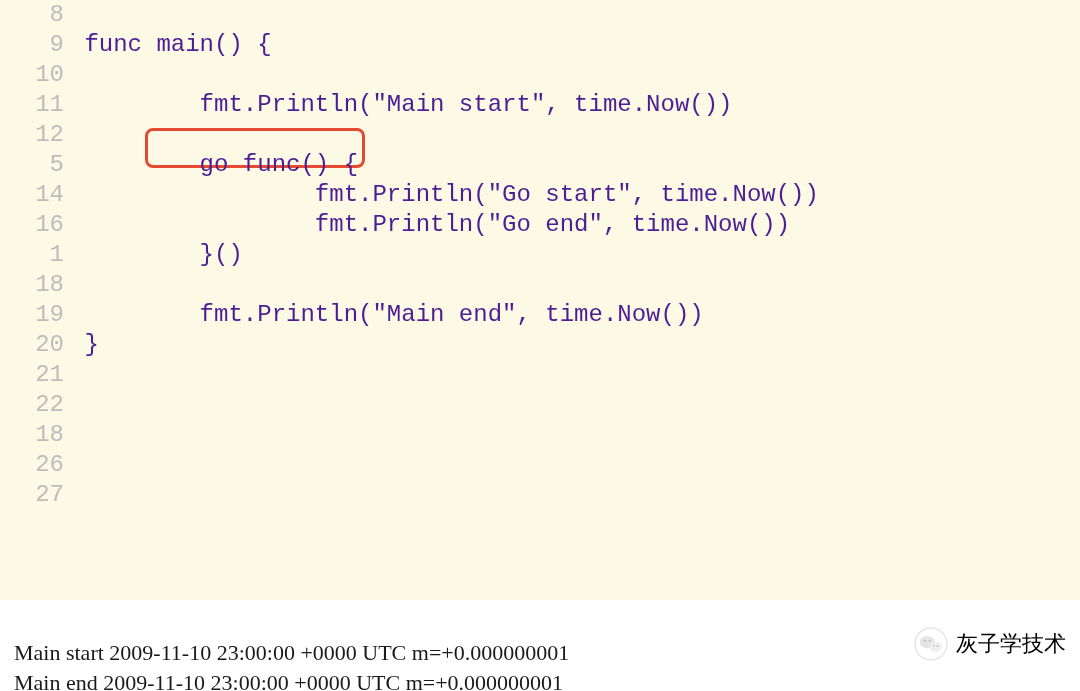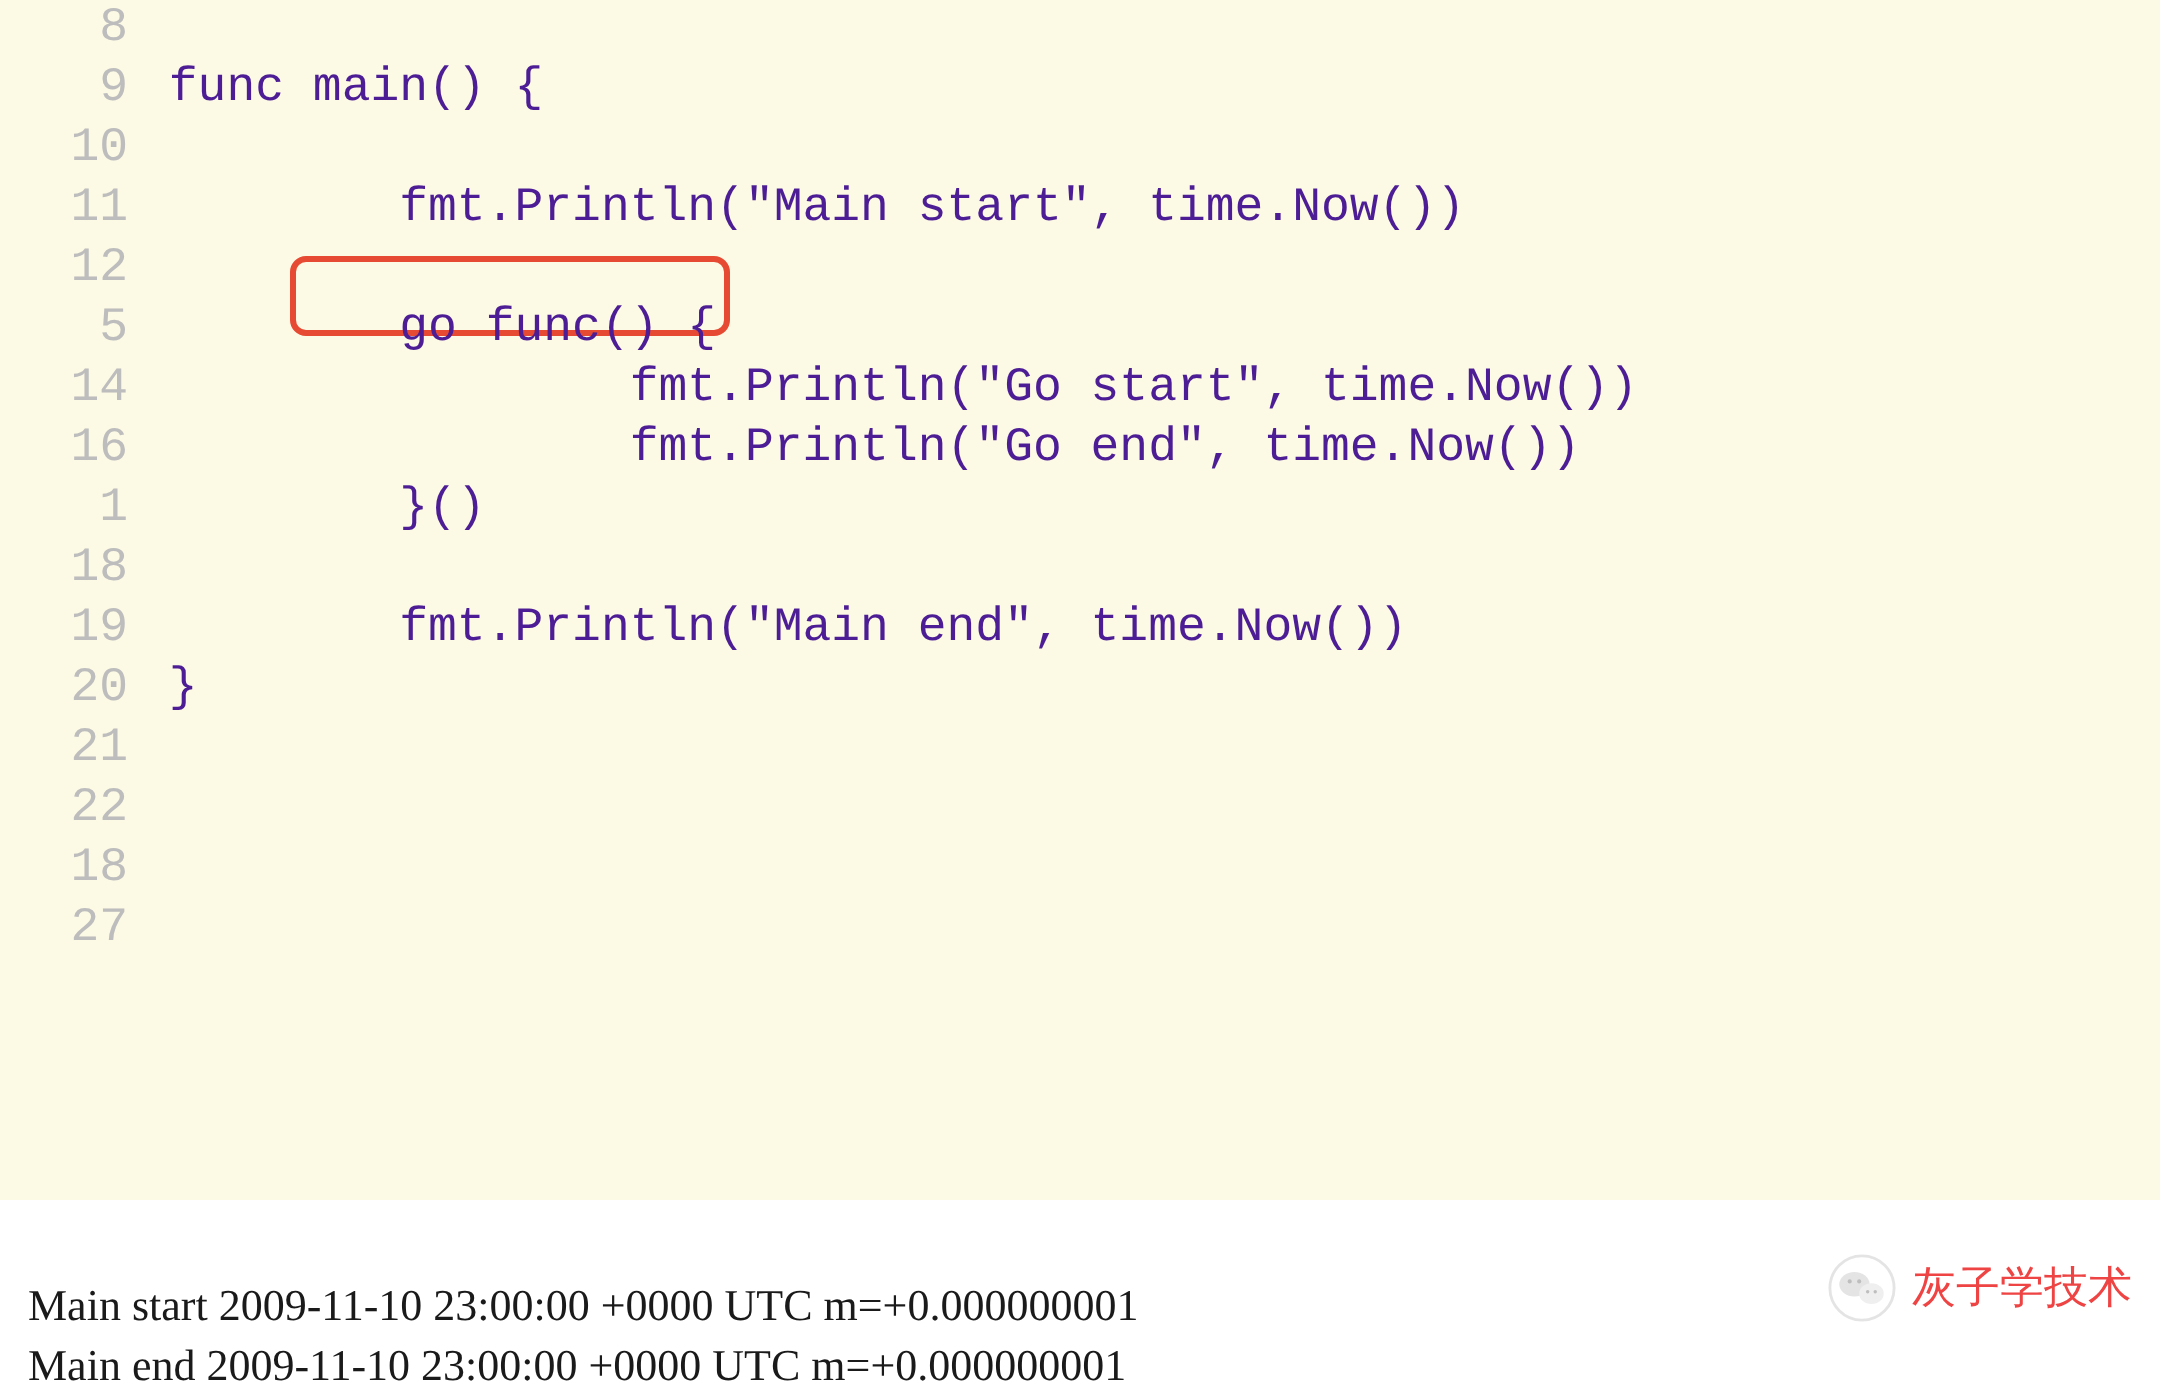--- a/index.html
+++ b/index.html
@@ -55,21 +55,21 @@
     font-family: Menlo, Consolas, "Courier New", monospace;
   }
   .term-line { height: 30px; font-family: Liberation Serif, serif; }
   .wm {
     position: absolute;
     right: 14px;
     bottom: 30px;
     display: flex;
     align-items: center;
     gap: 8px;
-    color: #ef4444;
+    color: #000000;
     font-family: "PingFang SC","Hiragino Sans GB","Microsoft YaHei",sans-serif;
     font-size: 22px;
     pointer-events: none;
   }
   .wm svg { opacity: 0.55; }
 </style>
 </head>
 <body>
 
 <div class="editor" id="editor">
@@ -82,20 +82,21 @@
     <div class="code-line"><span class="gutter">5</span><span class="code">         go func() {</span></div>
     <div class="code-line"><span class="gutter">14</span><span class="code">                 fmt.Println("Go start", time.Now())</span></div>
     <div class="code-line"><span class="gutter">16</span><span class="code">                 fmt.Println("Go end", time.Now())</span></div>
     <div class="code-line"><span class="gutter">1</span><span class="code">         }()</span></div>
     <div class="code-line"><span class="gutter">18</span><span class="code"> </span></div>
     <div class="code-line"><span class="gutter">19</span><span class="code">         fmt.Println("Main end", time.Now())</span></div>
     <div class="code-line"><span class="gutter">20</span><span class="code"> }</span></div>
     <div class="code-line"><span class="gutter">21</span><span class="code"> </span></div>
     <div class="code-line"><span class="gutter">22</span><span class="code"> </span></div>
     <div class="code-line"><span class="gutter">18</span><span class="code"> </span></div>
+    <div class="code-line"><span class="gutter">26</span><span class="code"> </span></div>
     <div class="code-line"><span class="gutter">27</span><span class="code"> </span></div>
   </div>
 
 <div class="terminal" id="terminal">
 <div class="term-line">Main start 2009-11-10 23:00:00 +0000 UTC m=+0.000000001</div><div class="term-line">Main end 2009-11-10 23:00:00 +0000 UTC m=+0.000000001</div></div>
 
 <div class="wm">
   <svg width="34" height="34" viewBox="0 0 36 36">
     <circle cx="18" cy="18" r="17" fill="none" stroke="#cfcfcf" stroke-width="1.5"></circle>
     <ellipse cx="14" cy="16" rx="8" ry="6.5" fill="#cfcfcf"></ellipse>

